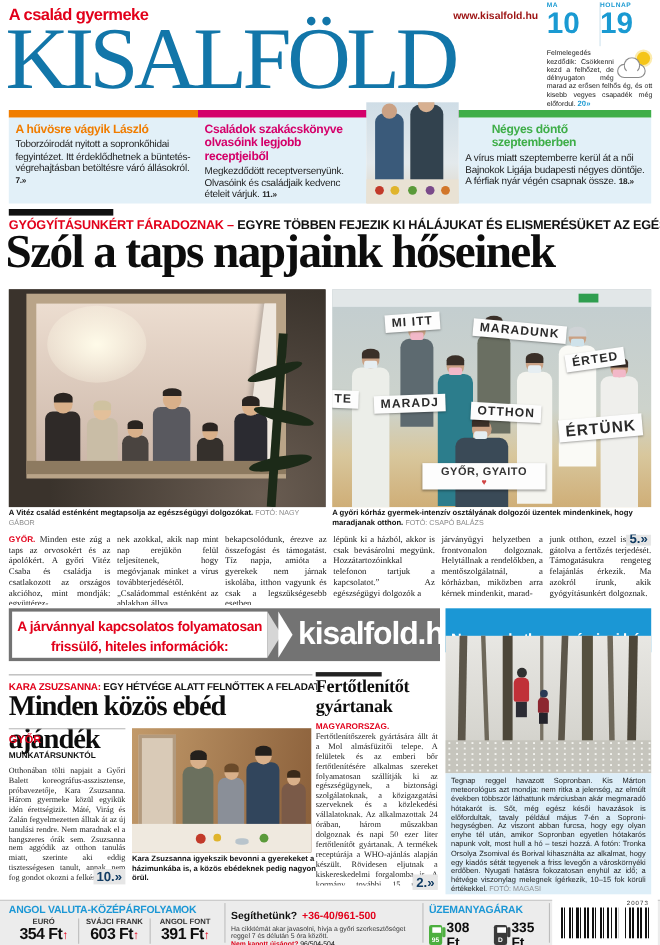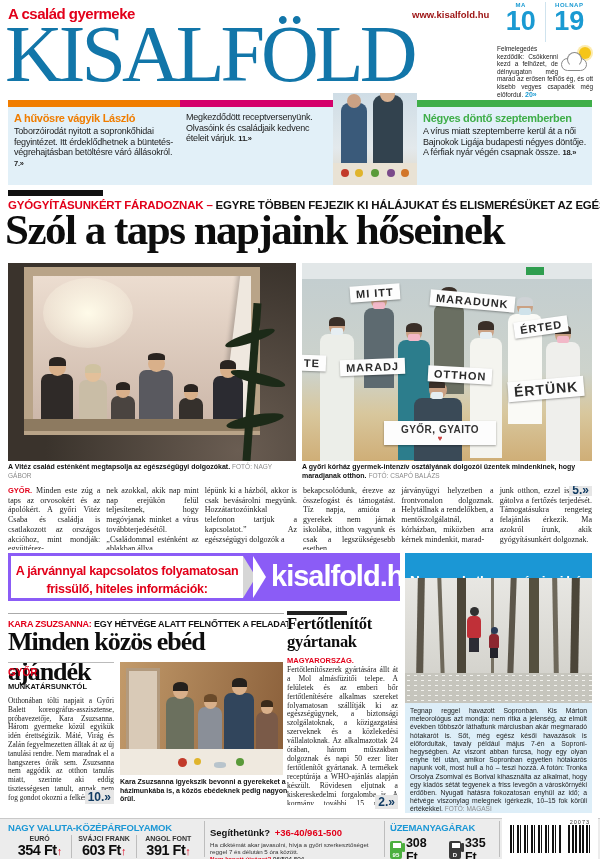--- a/index.html
+++ b/index.html
@@ -9,21 +9,21 @@
 
   
   .tagline { left:8px; top:5px; font-size:15px; font-weight:bold; color:#e2001a; letter-spacing:-0.5px; }
   .dateline { left:120px; top:10px; font-size:8.3px; color:#1a1a1a; letter-spacing:-0.1px; }
   .website { left:412px; top:9px; font-size:9.5px; font-weight:bold; color:#9c1212; }
   .masthead { left:5px; top:14px; font-family:"Liberation Serif","DejaVu Serif",serif; font-size:80px; color:#1276a9; letter-spacing:-4px; line-height:1; }
 
   
   .weather { left:497px; top:2px; width:96px; height:96px; }
   .w-temps { display:flex; height:40px; }
-  .w-cell { flex:1; text-align:center; }
+  .w-cell { flex:1; }
   .w-cell + .w-cell { border-left:1px solid #cfe3ee; }
   .w-label { font-size:6px; font-weight:bold; color:#1a9ad2; letter-spacing:0.5px; }
   .w-temp { font-size:27px; font-weight:bold; color:#1a9ad2; line-height:26px; }
   .w-text { margin-top:3px; font-size:6.4px; line-height:7.6px; color:#222; text-align:justify; }
   .w-icon { float:right; width:32px; height:24px; position:relative; margin:2px 0 2px 3px; }
   .w-sun { position:absolute; right:2px; top:0; width:12px; height:12px; border-radius:50%; background:#f5c518; box-shadow:0 0 0 2px rgba(245,197,24,0.35); }
   .w-cloud { position:absolute; left:0; bottom:0; width:26px; height:13px; border-radius:8px; background:#fff; border:1.5px solid #8a8a8a; }
   .w-cloud:before { content:""; position:absolute; left:5px; top:-7px; width:13px; height:13px; border-radius:50%; background:#fff; border:1.5px solid #8a8a8a; border-bottom-color:#fff; }
   .w-ref { color:#1a9ad2; font-weight:bold; font-size:7px; }
 
@@ -31,21 +31,21 @@
   .strip { top:100px; height:7px; }
   .s1 { left:8px; width:172px; background:#f07d00; }
   .s2 { left:180px; width:153px; background:#d4006a; }
   .s3 { left:333px; width:84px; background:#8e2060; }
   .s4 { left:417px; width:175px; background:#3fae49; }
   .teaser { top:107px; height:78px; background:#e2f0f8; padding:5px 6px; }
   .t1 { left:8px; width:172px; }
   .t2 { left:180px; width:153px; }
   .t3 { left:417px; width:175px; }
   .t-title { font-size:11px; font-weight:bold; line-height:12px; letter-spacing:-0.3px; margin-bottom:2px; }
-  .t1 .t-title { color:#f07d00; } .t2 .t-title { color:#d4006a; } .t3 .t-title { color:#3fae49; }
+  .t1 .t-title { color:#f07d00; } .t2 .t-title { color:#d4006a; } .t3 .t-title { color:#3fae49;margin-left:24px; }
   .t-text { font-size:9px; line-height:10.5px; color:#1c1c1c; letter-spacing:-0.2px; }
   .t-ref { font-size:7.5px; font-weight:bold; color:#222; }
 
   
   .photo-cook { left:333px; top:93px; width:84px; height:92px; background:linear-gradient(#cfdde6,#e3e9ec 60%,#ded5c5); z-index:2; overflow:hidden; }
   .pc-fig1 { position:absolute; left:8px; top:10px; width:26px; height:70px; background:#3a5a7a; border-radius:8px 8px 0 0; }
   .pc-fig1:before { content:""; position:absolute; left:6px; top:-9px; width:14px; height:14px; border-radius:50%; background:#caa184; }
   .pc-fig2 { position:absolute; left:40px; top:2px; width:30px; height:78px; background:#32424e; border-radius:9px 9px 0 0; }
   .pc-fig2:before { content:""; position:absolute; left:7px; top:-8px; width:15px; height:15px; border-radius:50%; background:#d7b091; }
   .pc-table { position:absolute; left:0; bottom:0; width:100%; height:22px; background:#e9e2d4; }
@@ -87,21 +87,21 @@
   .cap { top:463px; font-size:7px; font-weight:bold; color:#111; line-height:8.5px; }
   .capL { left:8px; width:288px; } .capR { left:302px; width:290px; }
   .credit { color:#8a8a8a; font-weight:normal; font-size:6.5px; }
 
   .cols { left:8px; top:486px; width:584px; height:64px; display:flex; gap:6px; overflow:hidden; }
   .col { flex:1; font-family:"Liberation Serif","DejaVu Serif",serif; font-size:8px; line-height:9.7px; text-align:justify; color:#1a1a1a; }
   .lead { font-family:"Liberation Sans","DejaVu Sans",sans-serif; font-weight:bold; color:#e2001a; font-size:7.5px; }
   .pgref { font-family:"Liberation Sans","DejaVu Sans",sans-serif; font-weight:bold; font-size:12px; color:#123c63; background:#e6e6e6; padding:0 3px; float:right; }
 
   
-  .promo { left:8px; top:553px; width:392px; height:48px; background:#8b5cf6; }
+  .promo { left:8px; top:553px; width:392px; height:48px; background:#737373; }
   .promo-box { position:absolute; left:3px; top:3px; width:232px; height:42px; background:#fff; text-align:center; padding-top:5px; }
   .promo-box span { font-size:12.5px; line-height:15px; font-weight:bold; color:#e2001a; letter-spacing:-0.3px; }
   .chev { position:absolute; top:3px; width:0; height:0; border-top:21px solid transparent; border-bottom:21px solid transparent; }
   .chev1 { left:235px; border-left:13px solid #d6d6d6; }
   .chev2 { left:245px; border-left:13px solid #ffffff; }
   .promo-site { position:absolute; left:263px; top:7px; font-size:29px; font-weight:bold; color:#fff; letter-spacing:-1px; }
 
   
   .snow-title { left:405px; top:553px; width:187px; height:25px; background:#1b97d5; color:#fff; font-weight:bold; font-size:13.5px; letter-spacing:-0.5px; padding:20px 5px; }
   .photo-snow { left:405px; top:578px; width:187px; height:125px; background:linear-gradient(#e8e7e3,#d6d5cf 70%,#cbcac3); overflow:hidden; }
@@ -218,20 +218,21 @@
     <i class="pc-dot" style="left:38px;background:#5a9a3a"></i>
     <i class="pc-dot" style="left:54px;background:#7a4a8a"></i>
     <i class="pc-dot" style="left:68px;background:#d2762a"></i>
   </div>
 
   <div class="abs teaser t1">
     <div class="t-title">A hűvösre vágyik László</div>
     <div class="t-text"><span>Toborzóirodát nyitott a sopronkőhidai fegyintézet. Itt érdeklődhetnek a büntetés-végrehajtásban betöltésre váró állásokról.</span> <span class="t-ref">7.»</span></div>
   </div>
   <div class="abs teaser t2">
+    <div class="t-title">Családok szakácskönyve olvasóink legjobb receptjeiből</div>
     <div class="t-text"><span>Megkezdődött receptversenyünk. Olvasóink és családjaik kedvenc ételeit várjuk.</span> <span class="t-ref">11.»</span></div>
   </div>
   <div class="abs teaser t3">
     <div class="t-title">Négyes döntő szeptemberben</div>
     <div class="t-text"><span>A vírus miatt szeptemberre kerül át a női Bajnokok Ligája budapesti négyes döntője. A férfiak nyár végén csapnak össze.</span> <span class="t-ref">18.»</span></div>
   </div>
 
   <div class="abs marker"></div>
   <div class="abs kicker">
     <span class="red">GYÓGYÍTÁSUNKÉRT FÁRADOZNAK –</span><span> EGYRE TÖBBEN FEJEZIK KI HÁLÁJUKAT ÉS ELISMERÉSÜKET AZ EGÉSZSÉGÜGYI DOLGOZÓKNAK</span>
@@ -366,22 +367,22 @@
   <div class="abs cap capL">
     <span>A Vitéz család esténként megtapsolja az egészségügyi dolgozókat.</span> <span class="credit">FOTÓ: NAGY GÁBOR</span>
   </div>
   <div class="abs cap capR">
     <span>A győri kórház gyermek-intenzív osztályának dolgozói üzentek mindenkinek, hogy maradjanak otthon.</span> <span class="credit">FOTÓ: CSAPÓ BALÁZS</span>
   </div>
 
   <div class="abs cols">
     <div class="col"><span class="lead">GYŐR.</span> <span>Minden este zúg a taps az orvosokért és az ápolókért. A győri Vitéz Csaba és családja is csatlakozott az országos akcióhoz, mint mondják: együttérez-</span></div>
     <div class="col">nek azokkal, akik nap mint nap erejükön felül teljesítenek, hogy megóvjanak minket a vírus továbbterjedésétől. „Családommal esténként az ablakban állva</div>
+    <div class="col">bekapcsolódunk, érezve az összefogást és támogatást. Tíz napja, amióta a gyerekek nem járnak iskolába, itthon vagyunk és csak a legszükségesebb esetben</div>
     <div class="col">lépünk ki a házból, akkor is csak bevásárolni megyünk. Hozzátartozóinkkal telefonon tartjuk a kapcsolatot.” Az egészségügyi dolgozók a</div>
-    <div class="col">bekapcsolódunk, érezve az összefogást és támogatást. Tíz napja, amióta a gyerekek nem járnak iskolába, itthon vagyunk és csak a legszükségesebb esetben</div>
     <div class="col">járványügyi helyzetben a frontvonalon dolgoznak. Helytállnak a rendelőkben, a mentőszolgálatnál, a kórházban, miközben arra kérnek mindenkit, marad-</div>
     <div class="col"><span class="pgref">5.»</span><span>junk otthon, ezzel is gátolva a fertőzés terjedését. Támogatásukra rengeteg felajánlás érkezik. Ma azokról írunk, akik gyógyításunkért dolgoznak.</span></div>
   </div>
 
   <div class="abs promo">
     <div class="promo-box"><span>A járvánnyal kapcsolatos folyamatosan frissülő, hiteles információk:</span></div>
     <div class="chev chev1"></div>
     <div class="chev chev2"></div>
     <div class="promo-site">kisalfold.hu</div>
   </div>
@@ -456,21 +457,21 @@
   <div class="abs dcol">
     <div class="d-head">Fertőtlenítőt gyártanak</div>
     <div class="d-body">
       <span class="lead">MAGYARORSZÁG.</span> <span>Fertőtlenítőszerek gyártására állt át a Mol almásfüzitői telepe. A felületek és az emberi bőr fertőtlenítésére alkalmas szereket folyamatosan szállítják ki az egészségügynek, a biztonsági szolgálatoknak, a közigazgatási szerveknek és a közlekedési vállalatoknak. Az alkalmazottak 24 órában, három műszakban dolgoznak és napi 50 ezer liter fertőtlenítőt gyártanak. A termékek receptúrája a WHO-ajánlás alapján készült. Rövidesen eljutnak a kiskereskedelmi forgalomba is. A kormány további 15 milliárd forintot biztosít védőeszközök beszerzésére.</span>
     </div>
     <div class="d-ref">2.»</div>
   </div>
 
   <div class="abs bbar">
     <div class="cur">
-      <div class="bb-h">NAGY VALUTA-KÖZÉPÁRFOLYAMOK</div>
+      <div class="bb-h">ANGOL VALUTA-KÖZÉPÁRFOLYAMOK</div>
       <div class="cur-cells">
         <div class="cur-cell">
           <div class="cur-lab">EURÓ</div>
           <div class="cur-val"><span>354 Ft</span><span class="up">↑</span></div>
         </div>
         <div class="cur-cell">
           <div class="cur-lab">SVÁJCI FRANK</div>
           <div class="cur-val"><span>603 Ft</span><span class="up">↑</span></div>
         </div>
         <div class="cur-cell">

